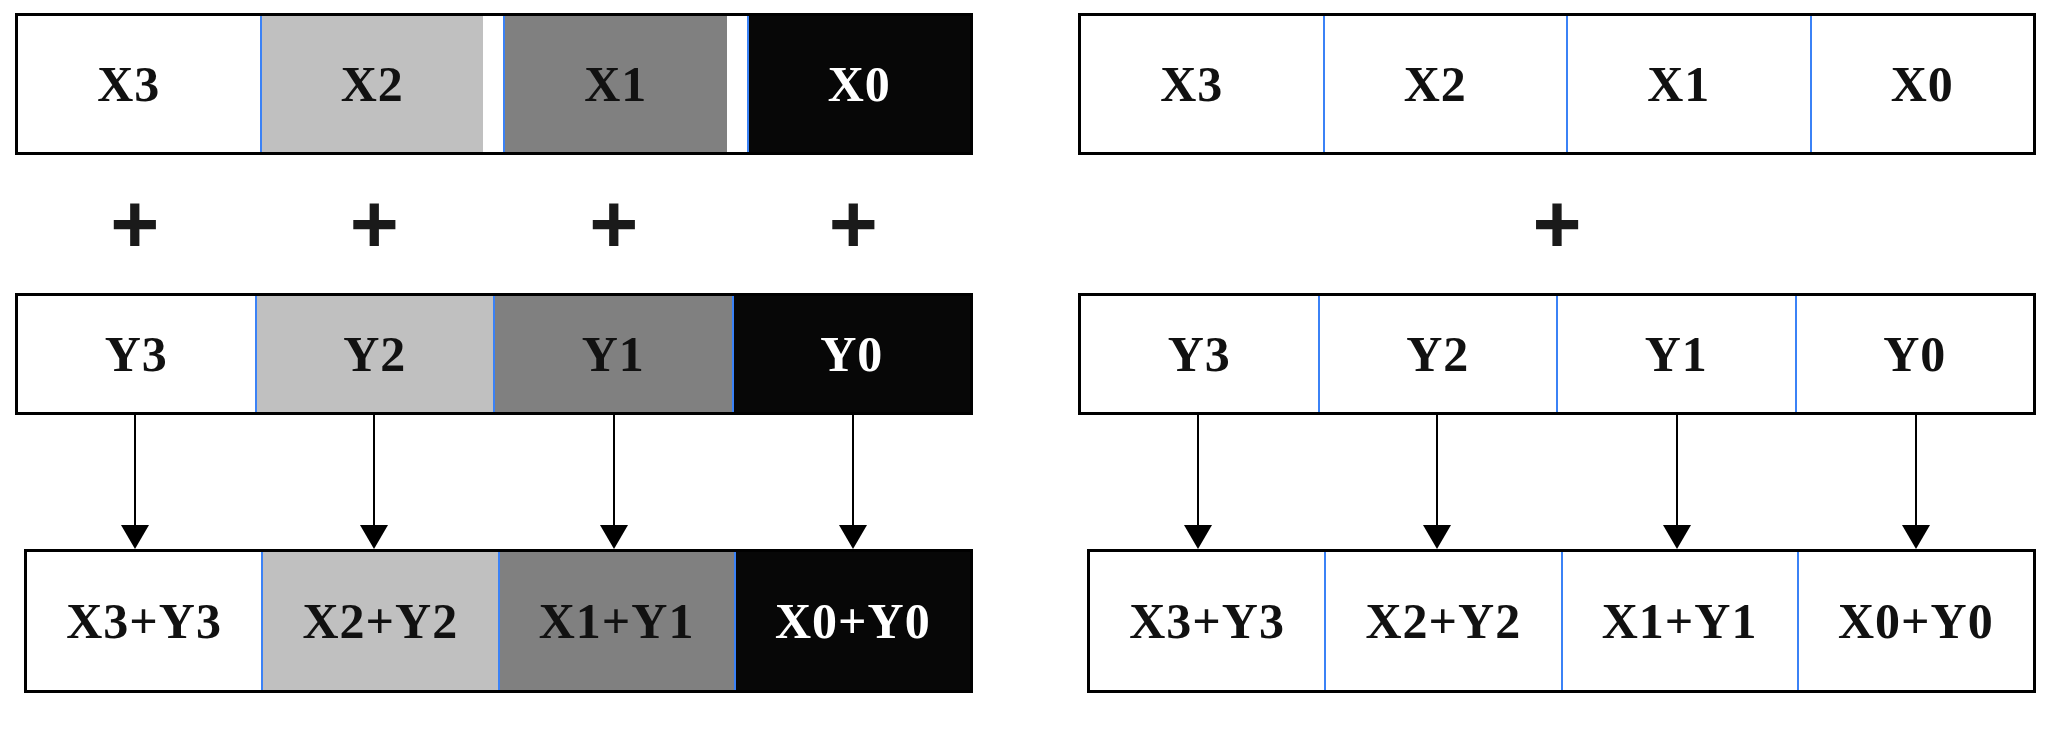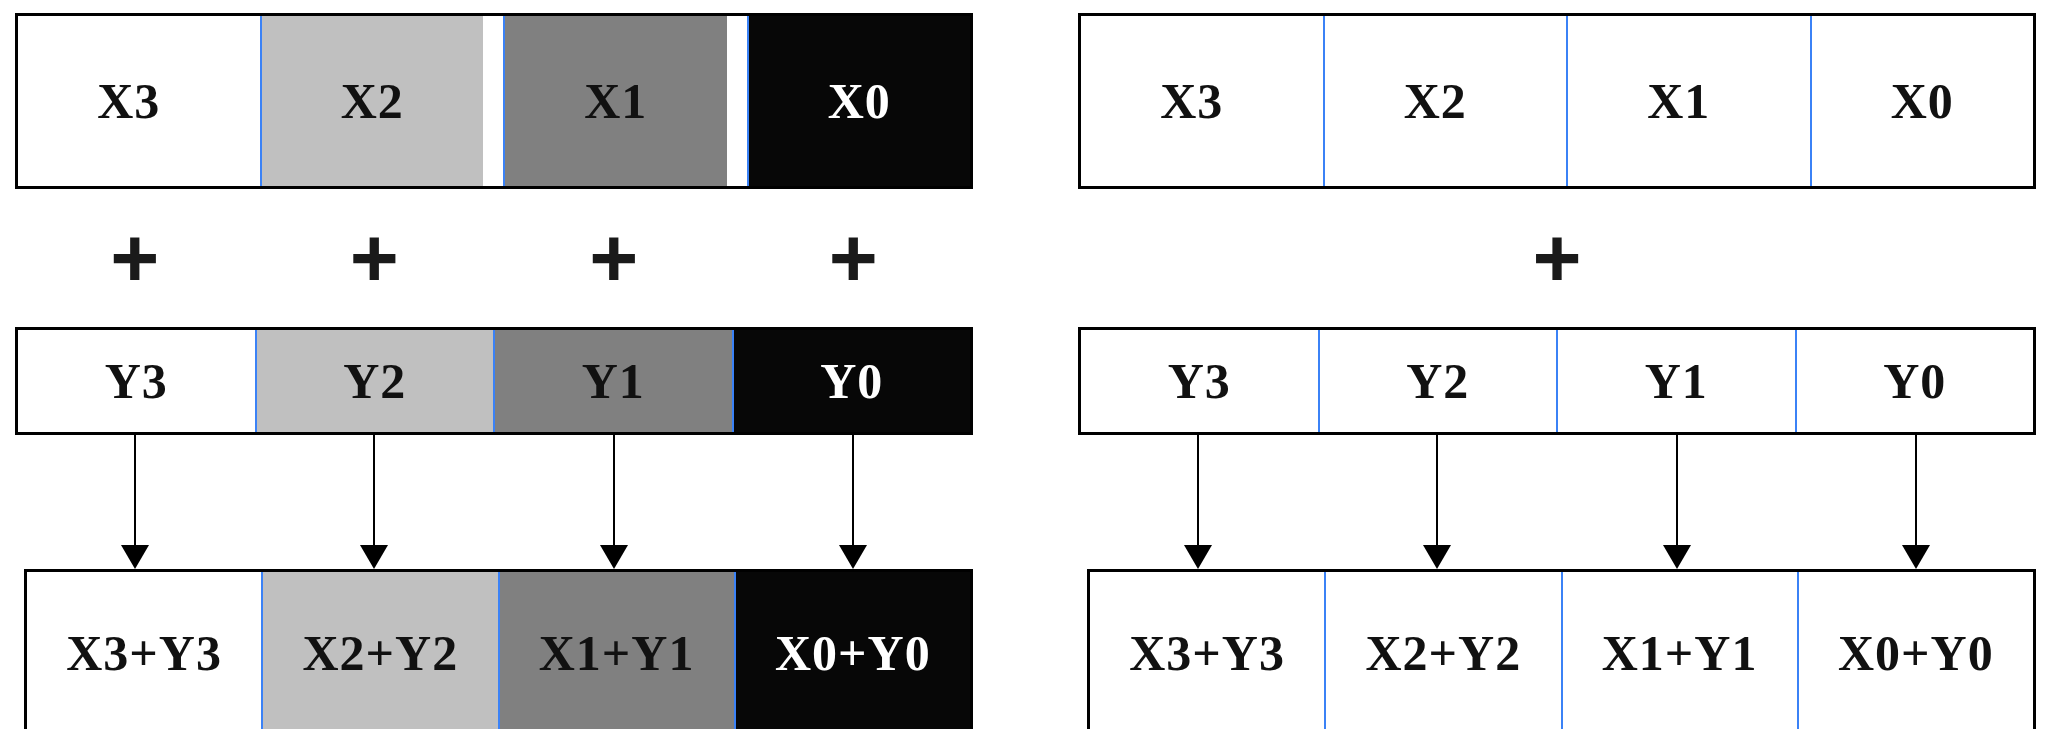--- a/index.html
+++ b/index.html
@@ -17,23 +17,23 @@
   }
   .diagram-left  { left: 15px; }
   .diagram-right { left: 1078px; }
 
   .row {
     display: flex;
     border: 3px solid #000;
     box-sizing: border-box;
     background: #ffffff;
   }
-  .row-x      { height: 176px; gap: 20px; }
-  .row-y      { height: 108px; }
-  .row-result { height: 168px; margin-left: 9px; }
+  .row-x      { height: 142px; gap: 20px; }
+  .row-y      { height: 122px; }
+  .row-result { height: 144px; margin-left: 9px; }
 
   .cell {
     flex: 1;
     display: flex;
     align-items: center;
     justify-content: center;
     border-left: 2px solid #3b82f6;
     box-sizing: border-box;
     font-weight: bold;
     font-size: 50px;

